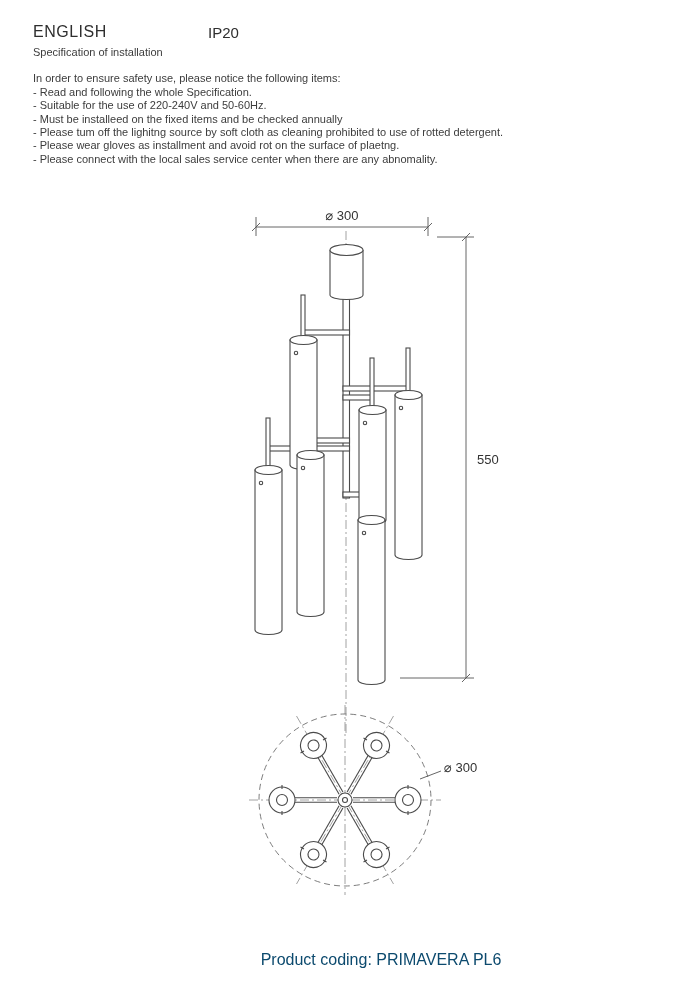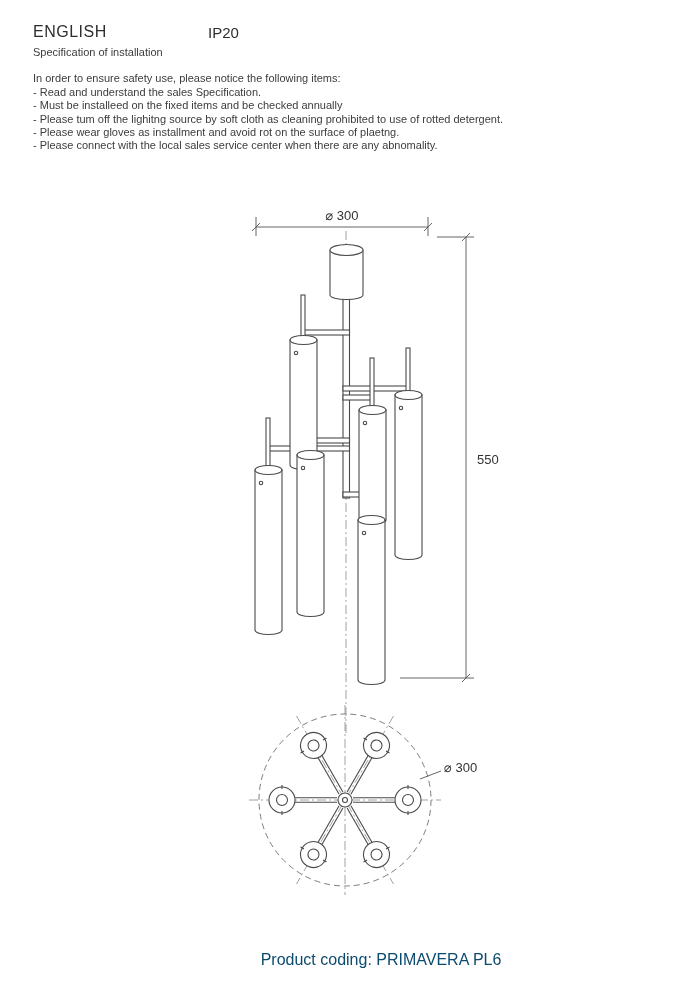--- a/index.html
+++ b/index.html
@@ -34,21 +34,22 @@
 <body>
 
 <div class="page">
 
   <span class="lang-label">ENGLISH</span>
   <span class="ip-label">IP20</span>
 
   <div class="spec-block">
     <div class="spec-title">Specification of installation</div>
     <div>In order to ensure safety use, please notice the following items:</div>
-    <div>- Read and understand the sales Specification.</div>
+    <div>- Read and following the whole Specification.</div>
+    <div>- Suitable for the use of 220-240V and 50-60Hz.</div>
     <div>- Must be installeed on the fixed items and be checked annually</div>
     <div>- Please tum off the lighitng source by soft cloth as cleaning prohibited to use of rotted detergent.</div>
     <div>- Please wear gloves as installment and avoid rot on the surface of plaetng.</div>
     <div>- Please connect with the local sales service center when there are any abnomality.</div>
   </div>
 
   <svg class="drawing-svg" width="690" height="1000" viewBox="0 0 690 1000">
 
     <g>
 

